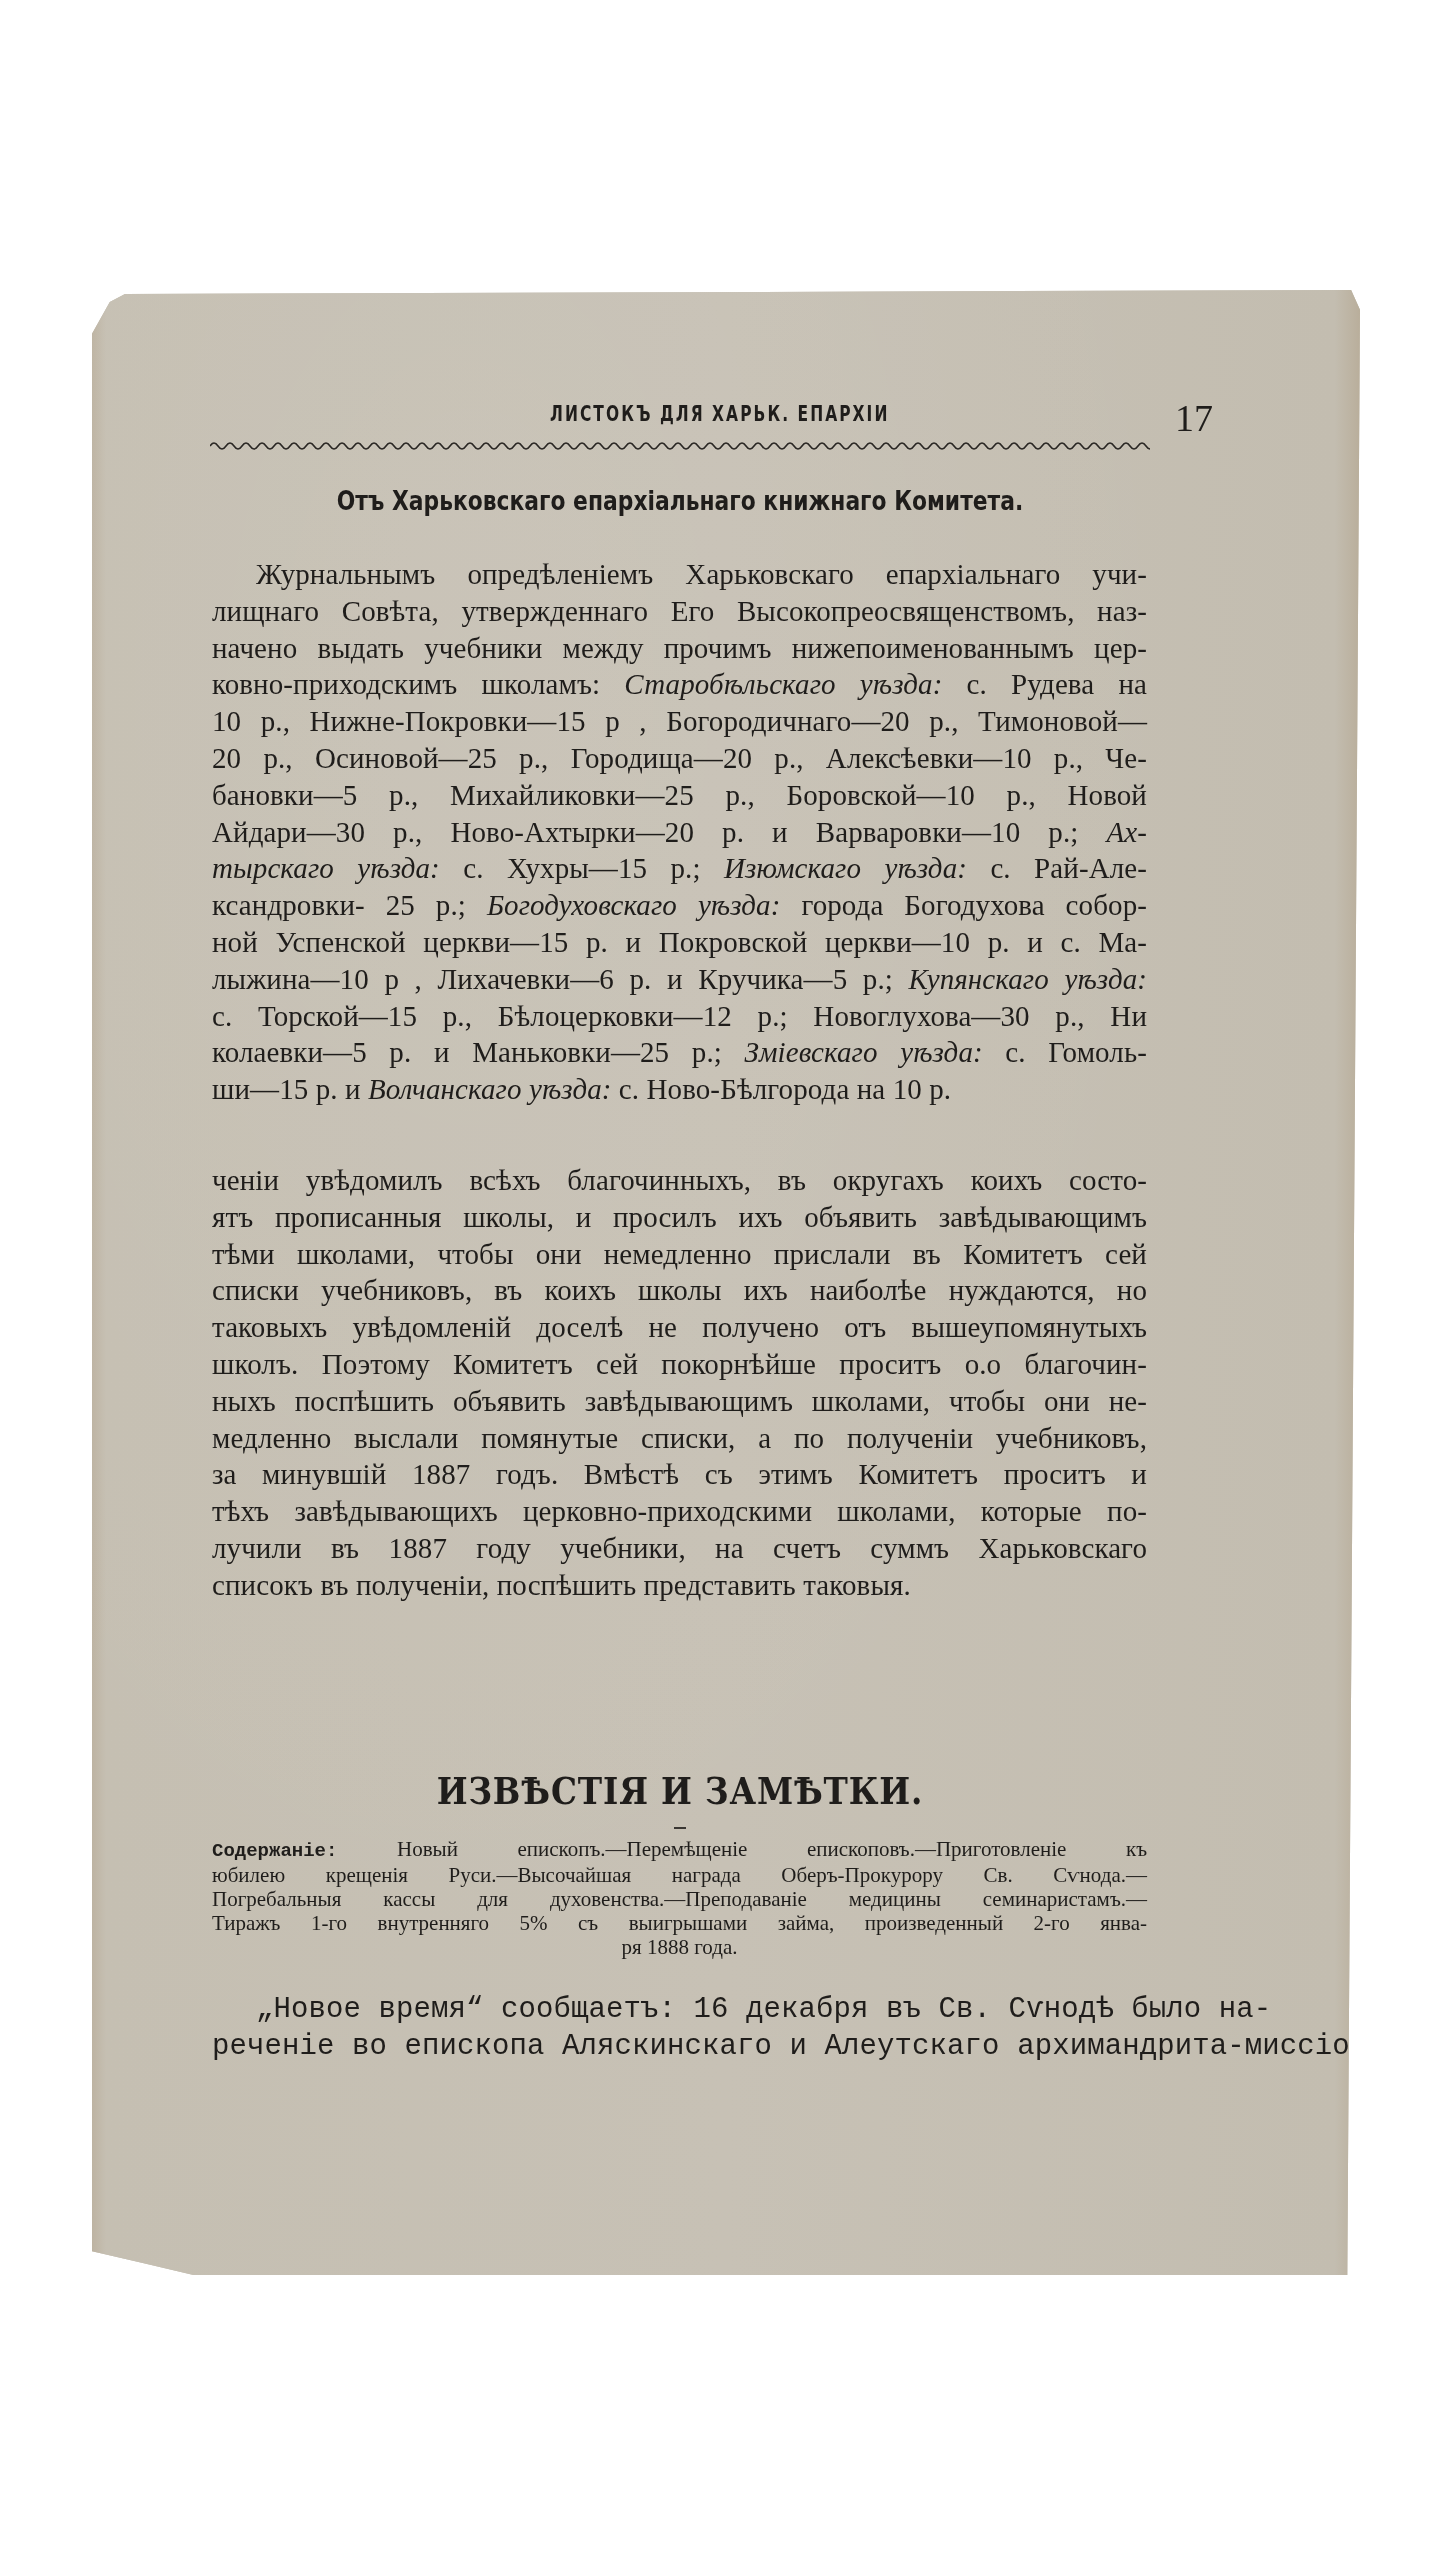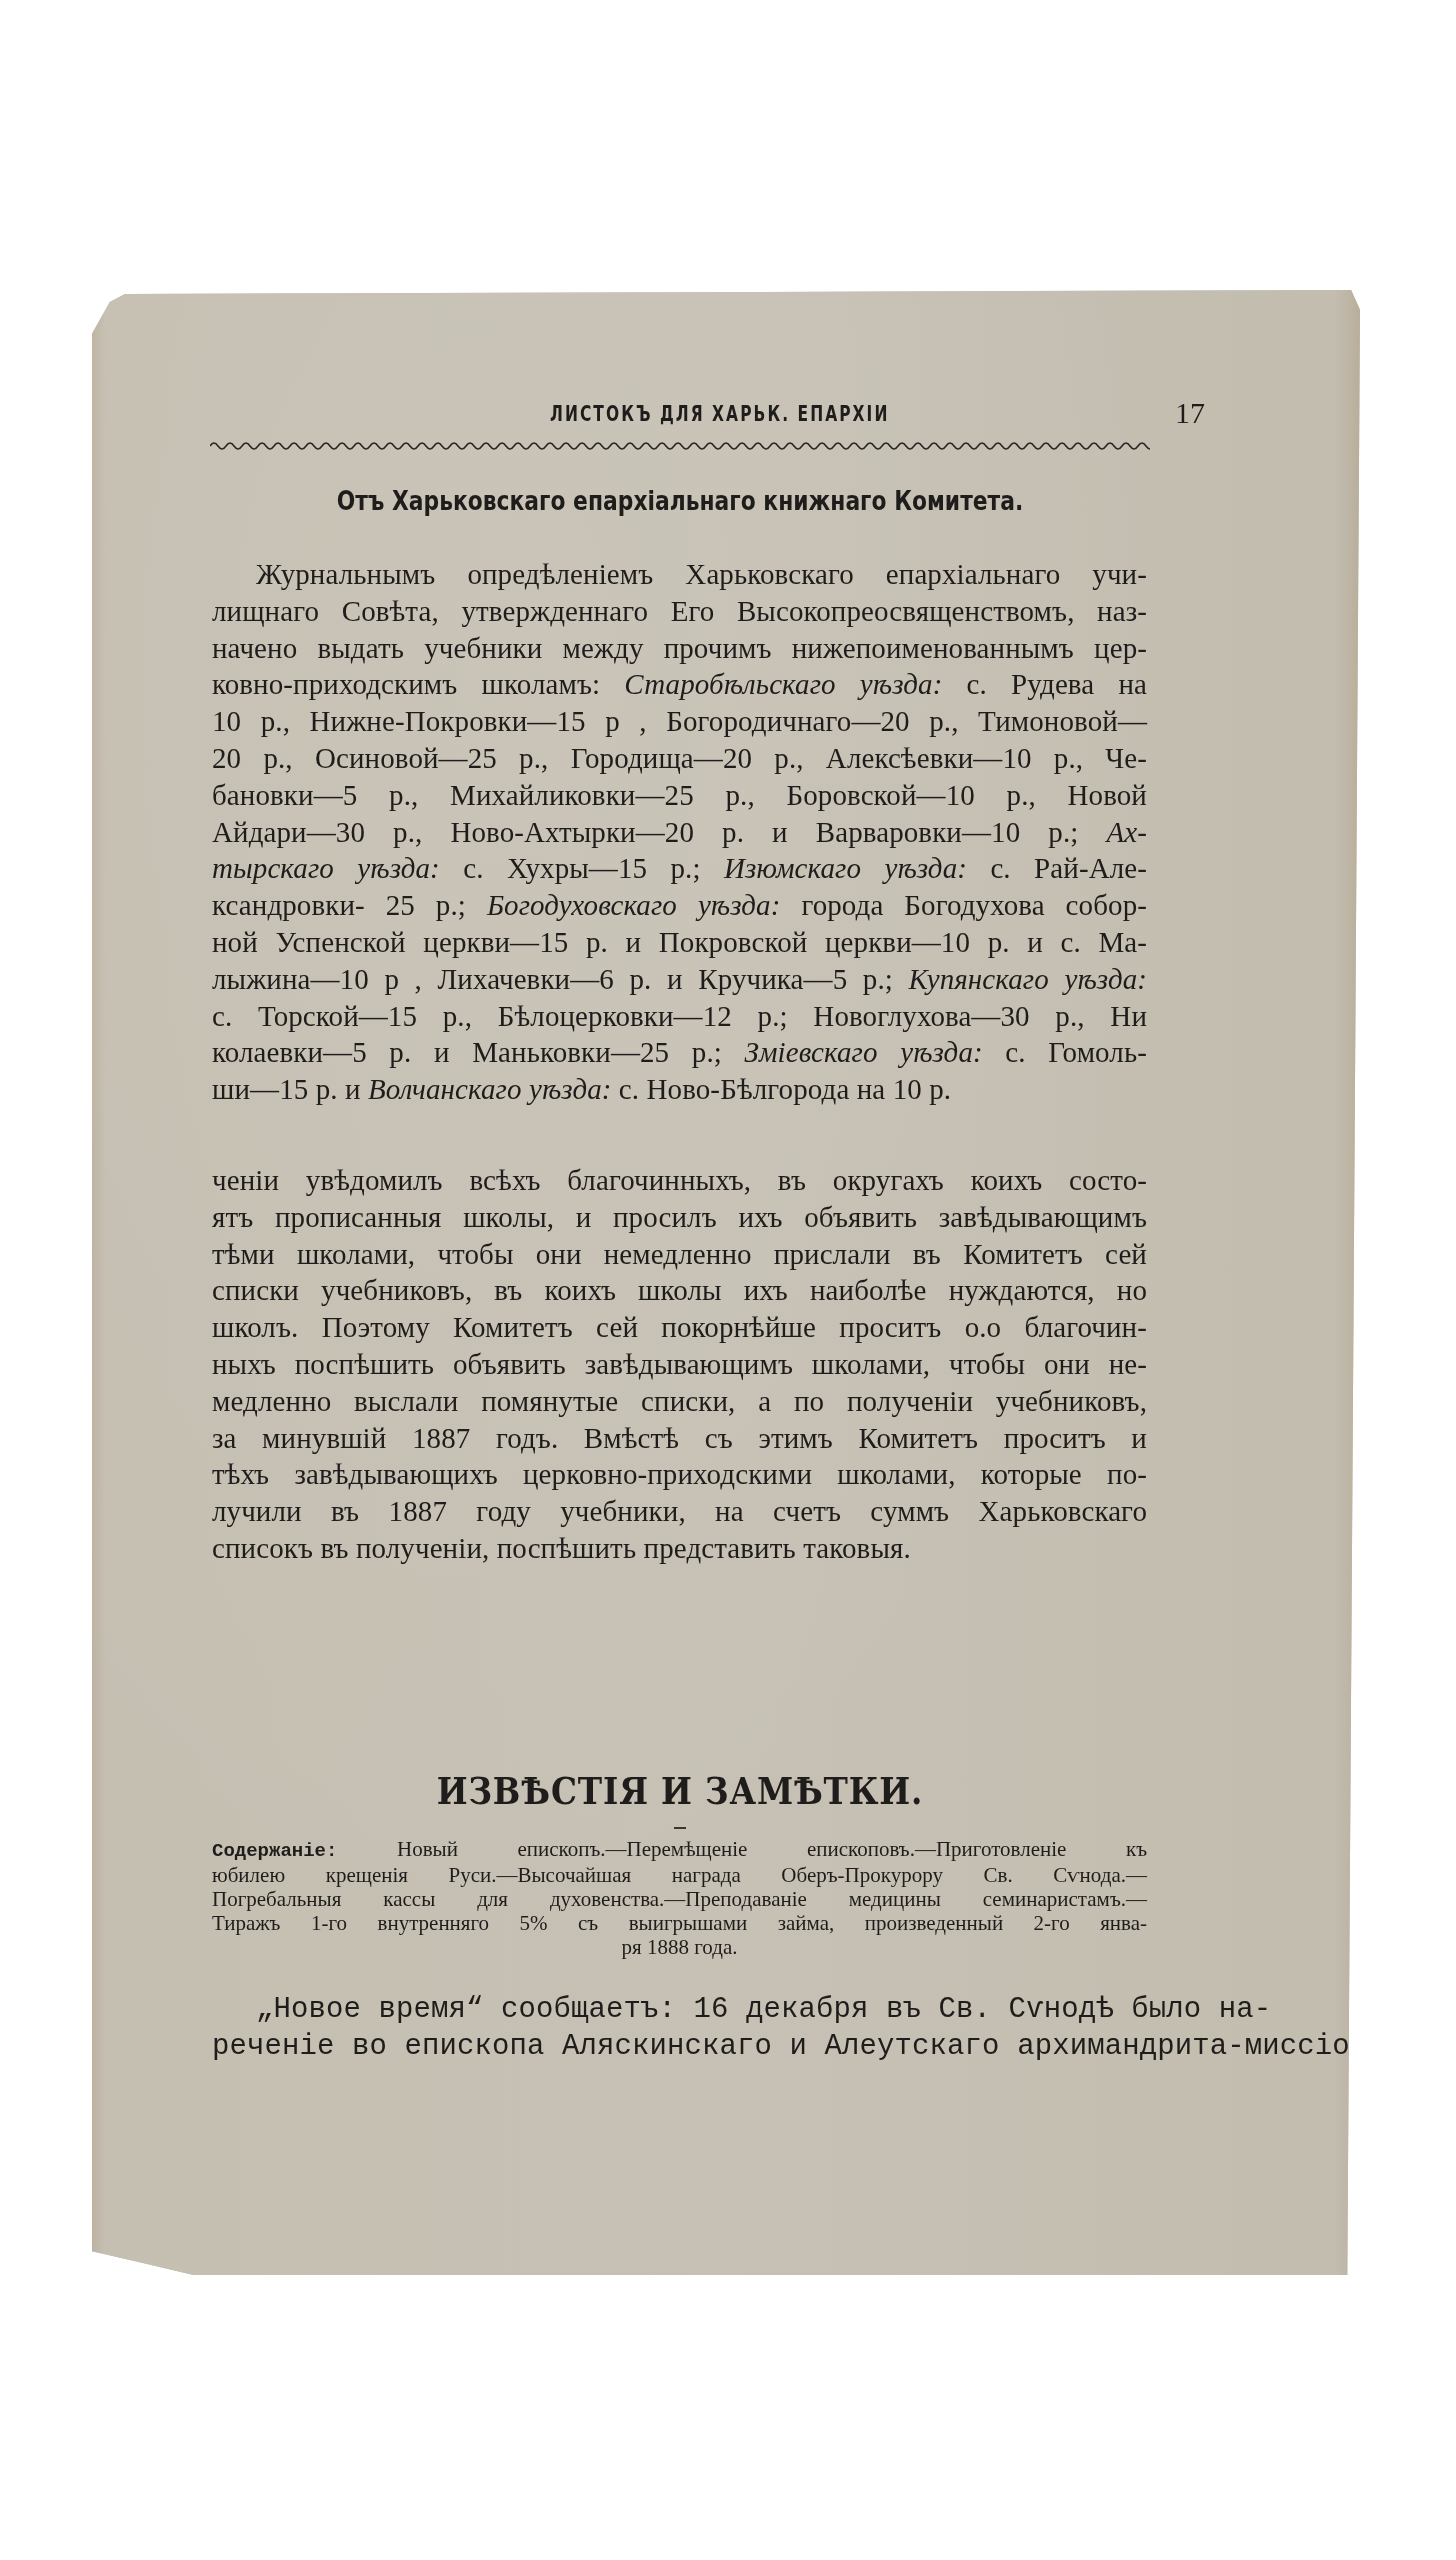--- a/index.html
+++ b/index.html
@@ -16,21 +16,21 @@
     clip-path: polygon(0 2.2%, 1.4% 0.6%, 2.6% 0.2%, 99.3% 0, 100% 1%, 99% 100%, 8% 100%, 4% 99.4%, 0 98.8%);
   }
   .running-head {
     position:absolute; left:118px; top:112px; width:940px; height:40px;
   }
   .running-title {
     position:absolute; left:340px; top:0; font-family:"DejaVu Sans Condensed","DejaVu Sans",sans-serif;
     font-weight:bold; font-size:21px; letter-spacing:2.5px; transform:scaleX(0.82); transform-origin:left top;
   }
   .page-number {
-    position:absolute; left:965px; top:-6px; font-size:30px;
+    position:absolute; left:965px; top:-6px; font-size:38px;
   }
   .wavy-rule { position:absolute; left:118px; top:148px; width:940px; height:16px; }
   .section-title {
     position:absolute; left:118px; top:196px; width:940px; text-align:center;
     font-family:"DejaVu Sans","Liberation Sans",sans-serif; font-weight:bold; font-size:26px;
     transform:scaleX(0.84); transform-origin:center top;
   }
   .body-text {
     position:absolute; left:120px; width:935px; font-size:29px; line-height:36.8px;
     text-align:justify; letter-spacing:0.1px;
@@ -86,20 +86,21 @@
       <span class="line"><span>лыжина—10 р , Лихачевки—6 р. и Кручика—5 р.; </span><span class="it">Купянскаго уѣзда:</span></span>
       <span class="line">с. Торской—15 р., Бѣлоцерковки—12 р.; Новоглухова—30 р., Ни</span>
       <span class="line"><span>колаевки—5 р. и Маньковки—25 р.; </span><span class="it">Зміевскаго уѣзда:</span><span> с. Гомоль-</span></span>
       <span class="line last"><span>ши—15 р. и </span><span class="it">Волчанскаго уѣзда:</span><span> с. Ново-Бѣлгорода на 10 р.</span></span>
     </div>
   <div class="body-text para2" id="para2">
       <span class="line">ченіи увѣдомилъ всѣхъ благочинныхъ, въ округахъ коихъ состо-</span>
       <span class="line">ятъ прописанныя школы, и просилъ ихъ объявить завѣдывающимъ</span>
       <span class="line">тѣми школами, чтобы они немедленно прислали въ Комитетъ сей</span>
       <span class="line">списки учебниковъ, въ коихъ школы ихъ наиболѣе нуждаются, но</span>
+      <span class="line">таковыхъ увѣдомленій доселѣ не получено отъ вышеупомянутыхъ</span>
       <span class="line">школъ. Поэтому Комитетъ сей покорнѣйше проситъ о.о благочин-</span>
       <span class="line">ныхъ поспѣшить объявить завѣдывающимъ школами, чтобы они не-</span>
       <span class="line">медленно выслали помянутые списки, а по полученіи учебниковъ,</span>
       <span class="line">за минувшій 1887 годъ. Вмѣстѣ съ этимъ Комитетъ проситъ и</span>
       <span class="line">тѣхъ завѣдывающихъ церковно-приходскими школами, которые по-</span>
       <span class="line">лучили въ 1887 году учебники, на счетъ суммъ Харьковскаго</span>
       <span class="line last">списокъ въ полученіи, поспѣшить представить таковыя.</span>
     </div>
 
   <div class="news-heading">ИЗВѢСТІЯ И ЗАМѢТКИ.</div>

